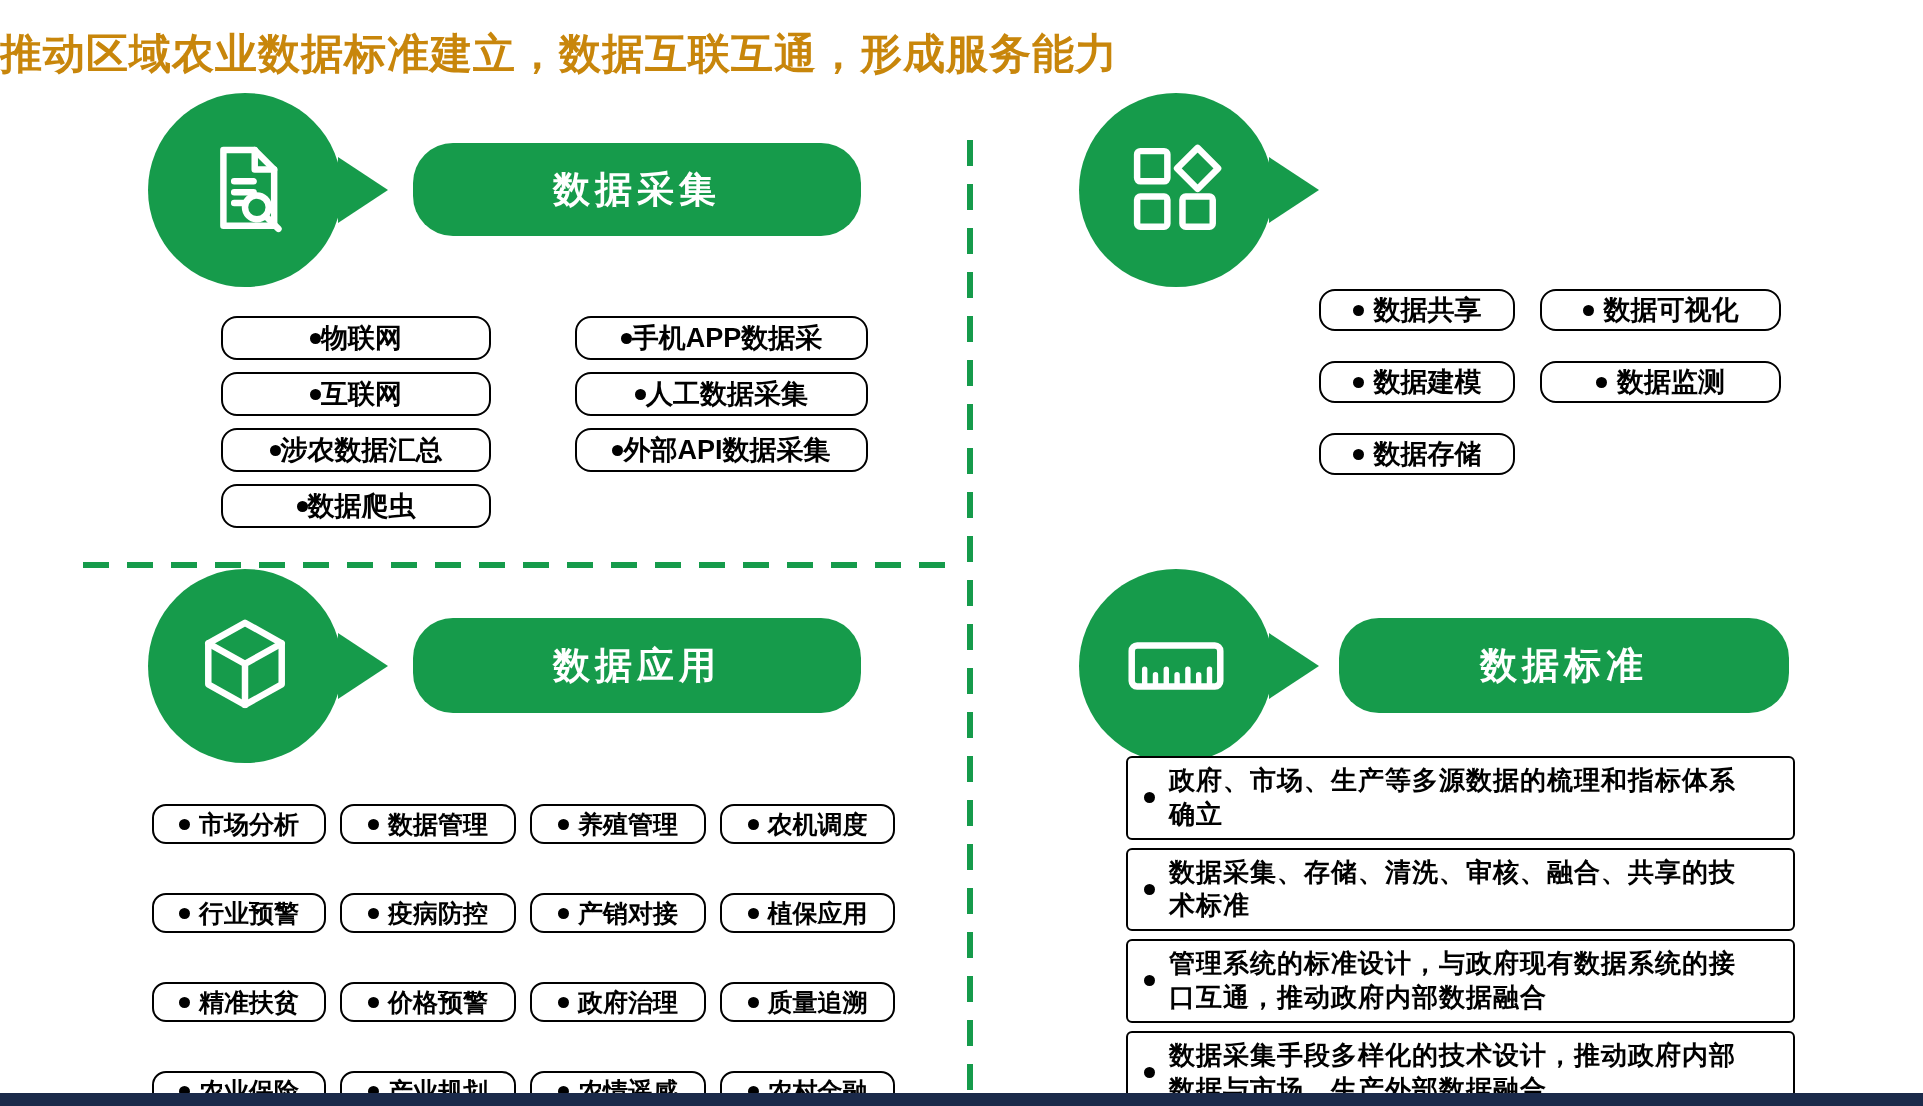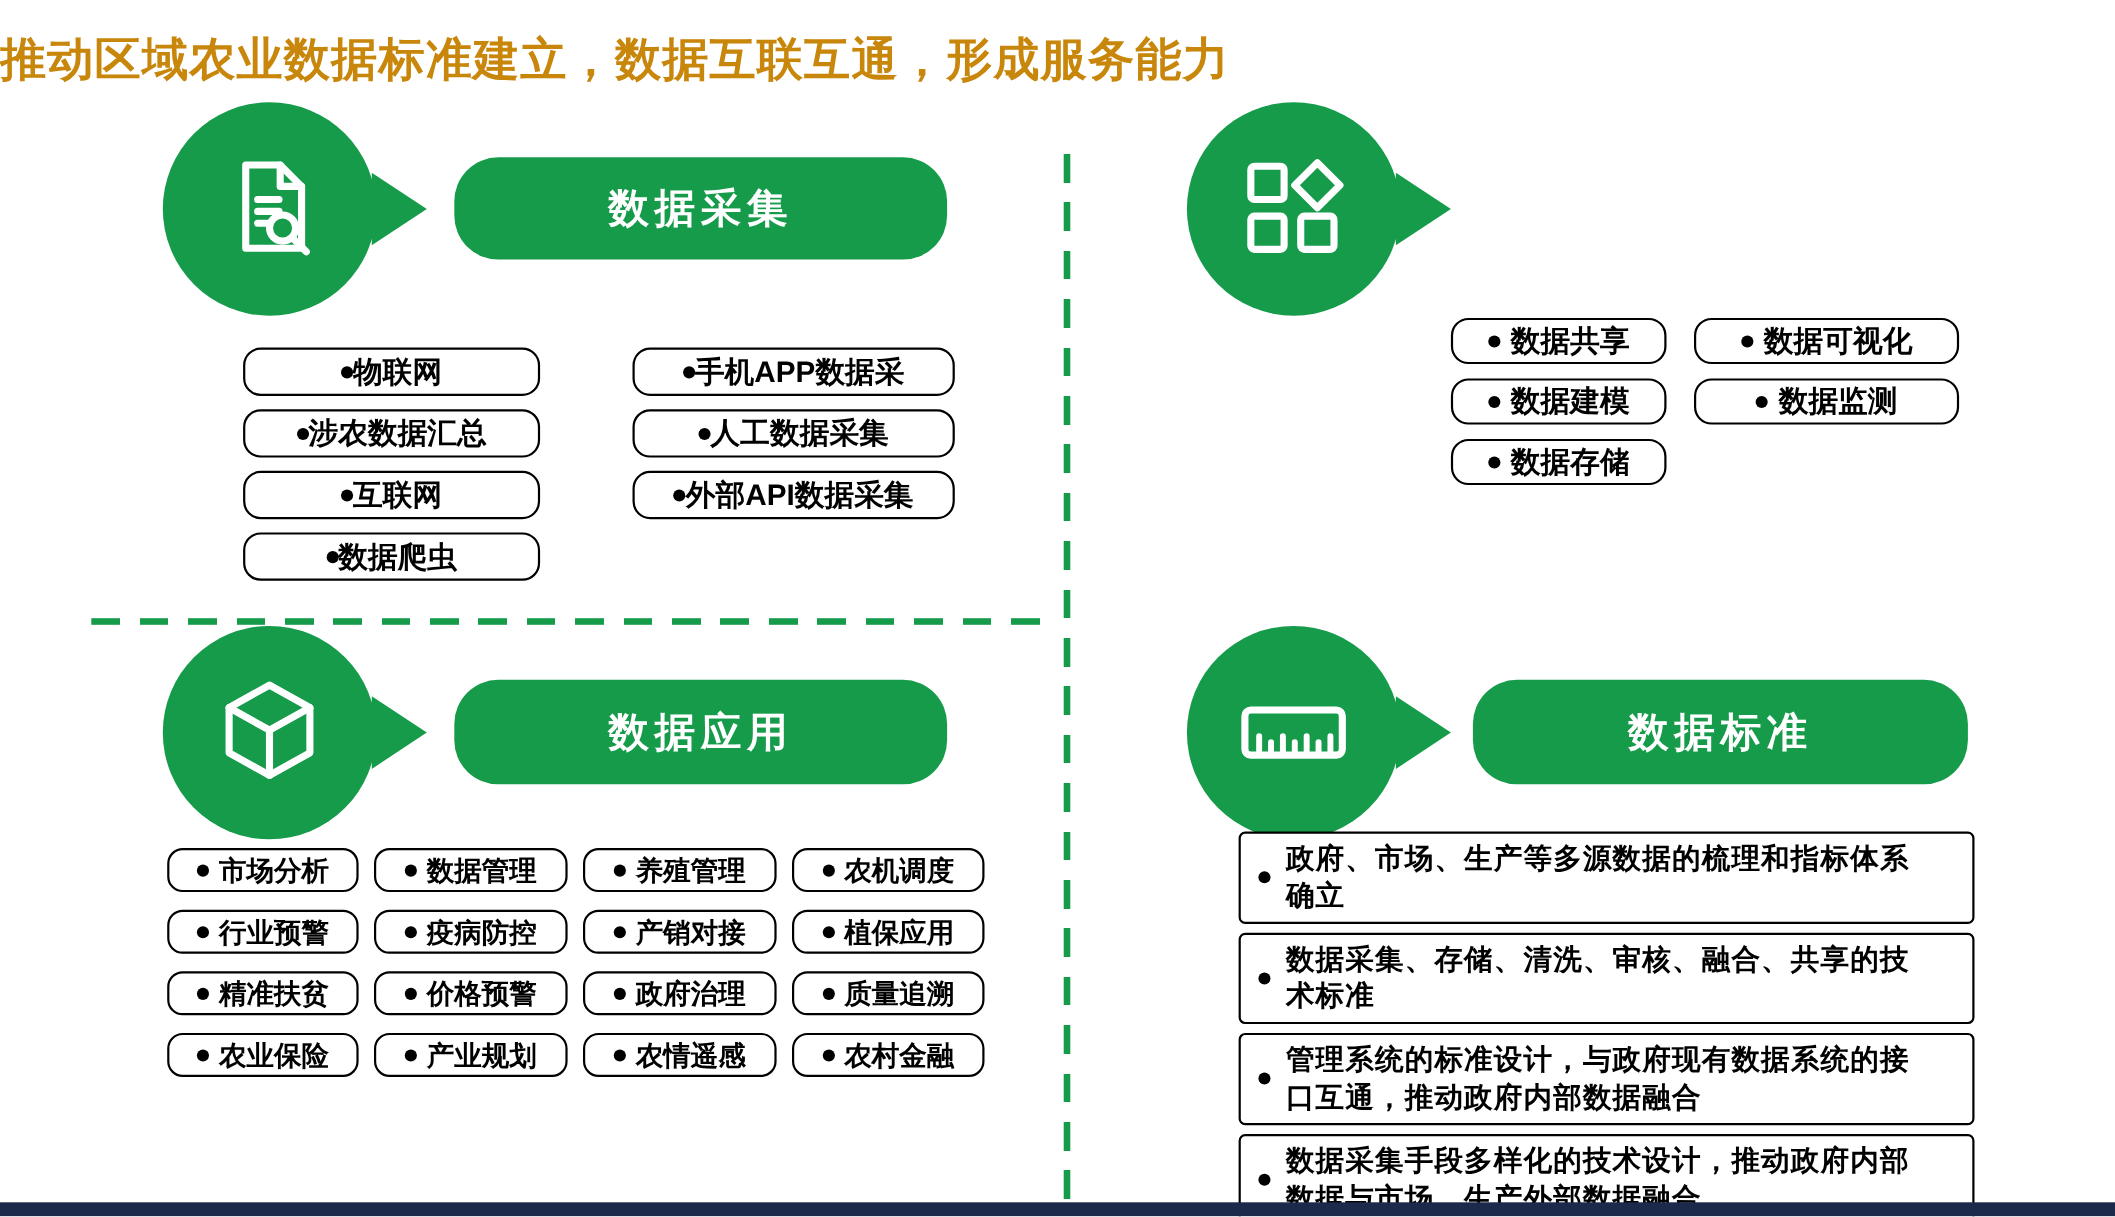--- a/index.html
+++ b/index.html
@@ -22,27 +22,27 @@
        border-left:50px solid var(--green,#169B4B);}
 
   .qheader{position:absolute;background:var(--green,#169B4B);border-radius:40px;
            display:flex;align-items:center;justify-content:center;
            color:#fff;font-size:37px;font-weight:700;letter-spacing:5px;}
 
   .pill-col{position:absolute;display:flex;flex-direction:column;gap:12px;}
   .pill{height:44px;background:#fff;border:2.5px solid #000;border-radius:16px;
         display:flex;align-items:center;justify-content:center;
         font-size:27px;font-weight:700;color:#000;box-sizing:border-box;white-space:nowrap;}
-  .pill-col.small{gap:13px;}
+  .pill-col.small{gap:30px;}
   .pill-col.small .pill{height:42px;gap:10px;}
   .dot{width:11px;height:11px;border-radius:50%;background:#000;flex:0 0 auto;}
 
   .app-grid{position:absolute;display:grid;grid-template-columns:174px 176px 176px 175px;
             column-gap:14px;row-gap:16px;}
-  .app-grid .pill{height:40px;font-size:25px;border-radius:14px;gap:9px;}
+  .app-grid .pill{height:40px;font-size:25px;border-radius:14px;gap:9px;margin-top:33px;}
 
   .std-col{position:absolute;display:flex;flex-direction:column;gap:8px;}
   .std-box{min-height:78px;background:#fff;border:2.5px solid #000;border-radius:6px;
            display:flex;align-items:center;gap:14px;padding:6px 40px 6px 16px;box-sizing:border-box;
            font-size:26px;font-weight:700;line-height:1.3;letter-spacing:1px;color:#000;}
 
   .footer-bar{position:absolute;left:0;top:1093px;width:1923px;height:13px;background:var(--footer-bar,#1B2A4A);}
 
   svg .s{fill:none;stroke:#fff;stroke-width:6;stroke-linecap:round;stroke-linejoin:round;}
   svg .t{fill:none;stroke:#fff;stroke-width:5;stroke-linecap:round;}
@@ -70,25 +70,25 @@
   <div class="qheader" style="left:413px;top:143px;width:448px;height:93px">
     <span>数据采集</span>
   </div>
   <div class="pill-col" style="left:221px;top:316px;width:270px">
     <div class="pill">
         <span class="dot"></span>
         <span>物联网</span>
       </div>
     <div class="pill">
         <span class="dot"></span>
+        <span>互联网</span>
+      </div>
+    <div class="pill">
+        <span class="dot"></span>
         <span>涉农数据汇总</span>
-      </div>
-    <div class="pill">
-        <span class="dot"></span>
-        <span>互联网</span>
       </div>
     <div class="pill">
         <span class="dot"></span>
         <span>数据爬虫</span>
       </div>
   </div>
   <div class="pill-col" style="left:575px;top:316px;width:293px">
     <div class="pill">
         <span class="dot"></span>
         <span>手机APP数据采</span>

